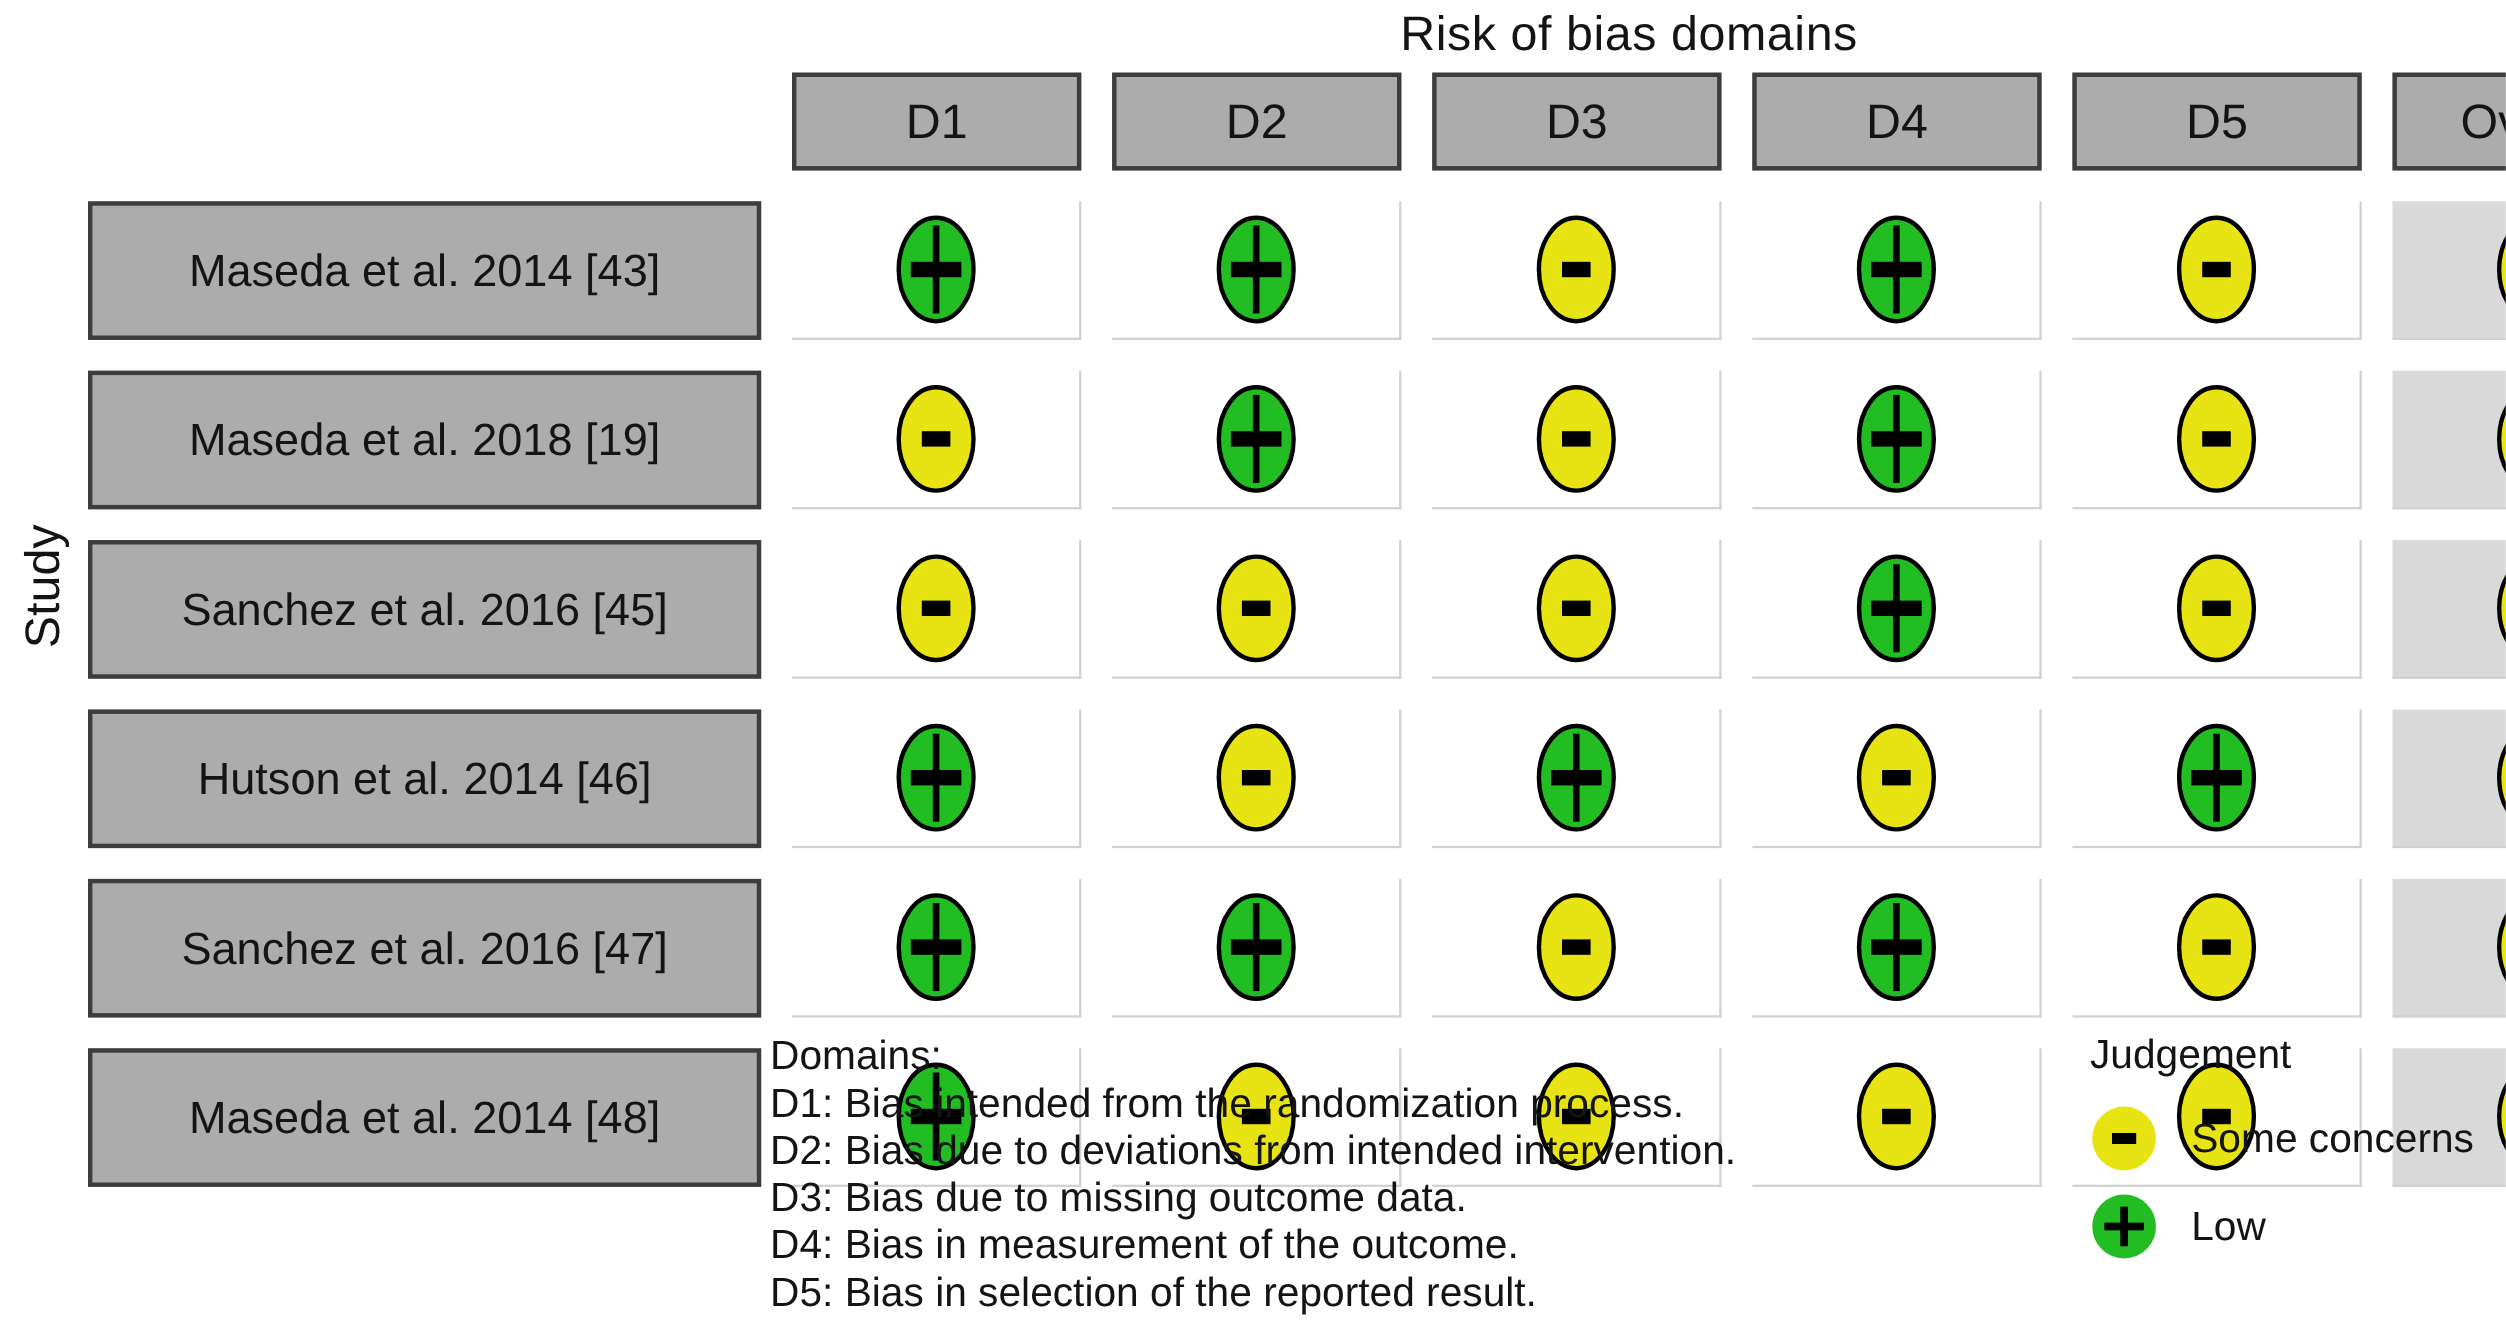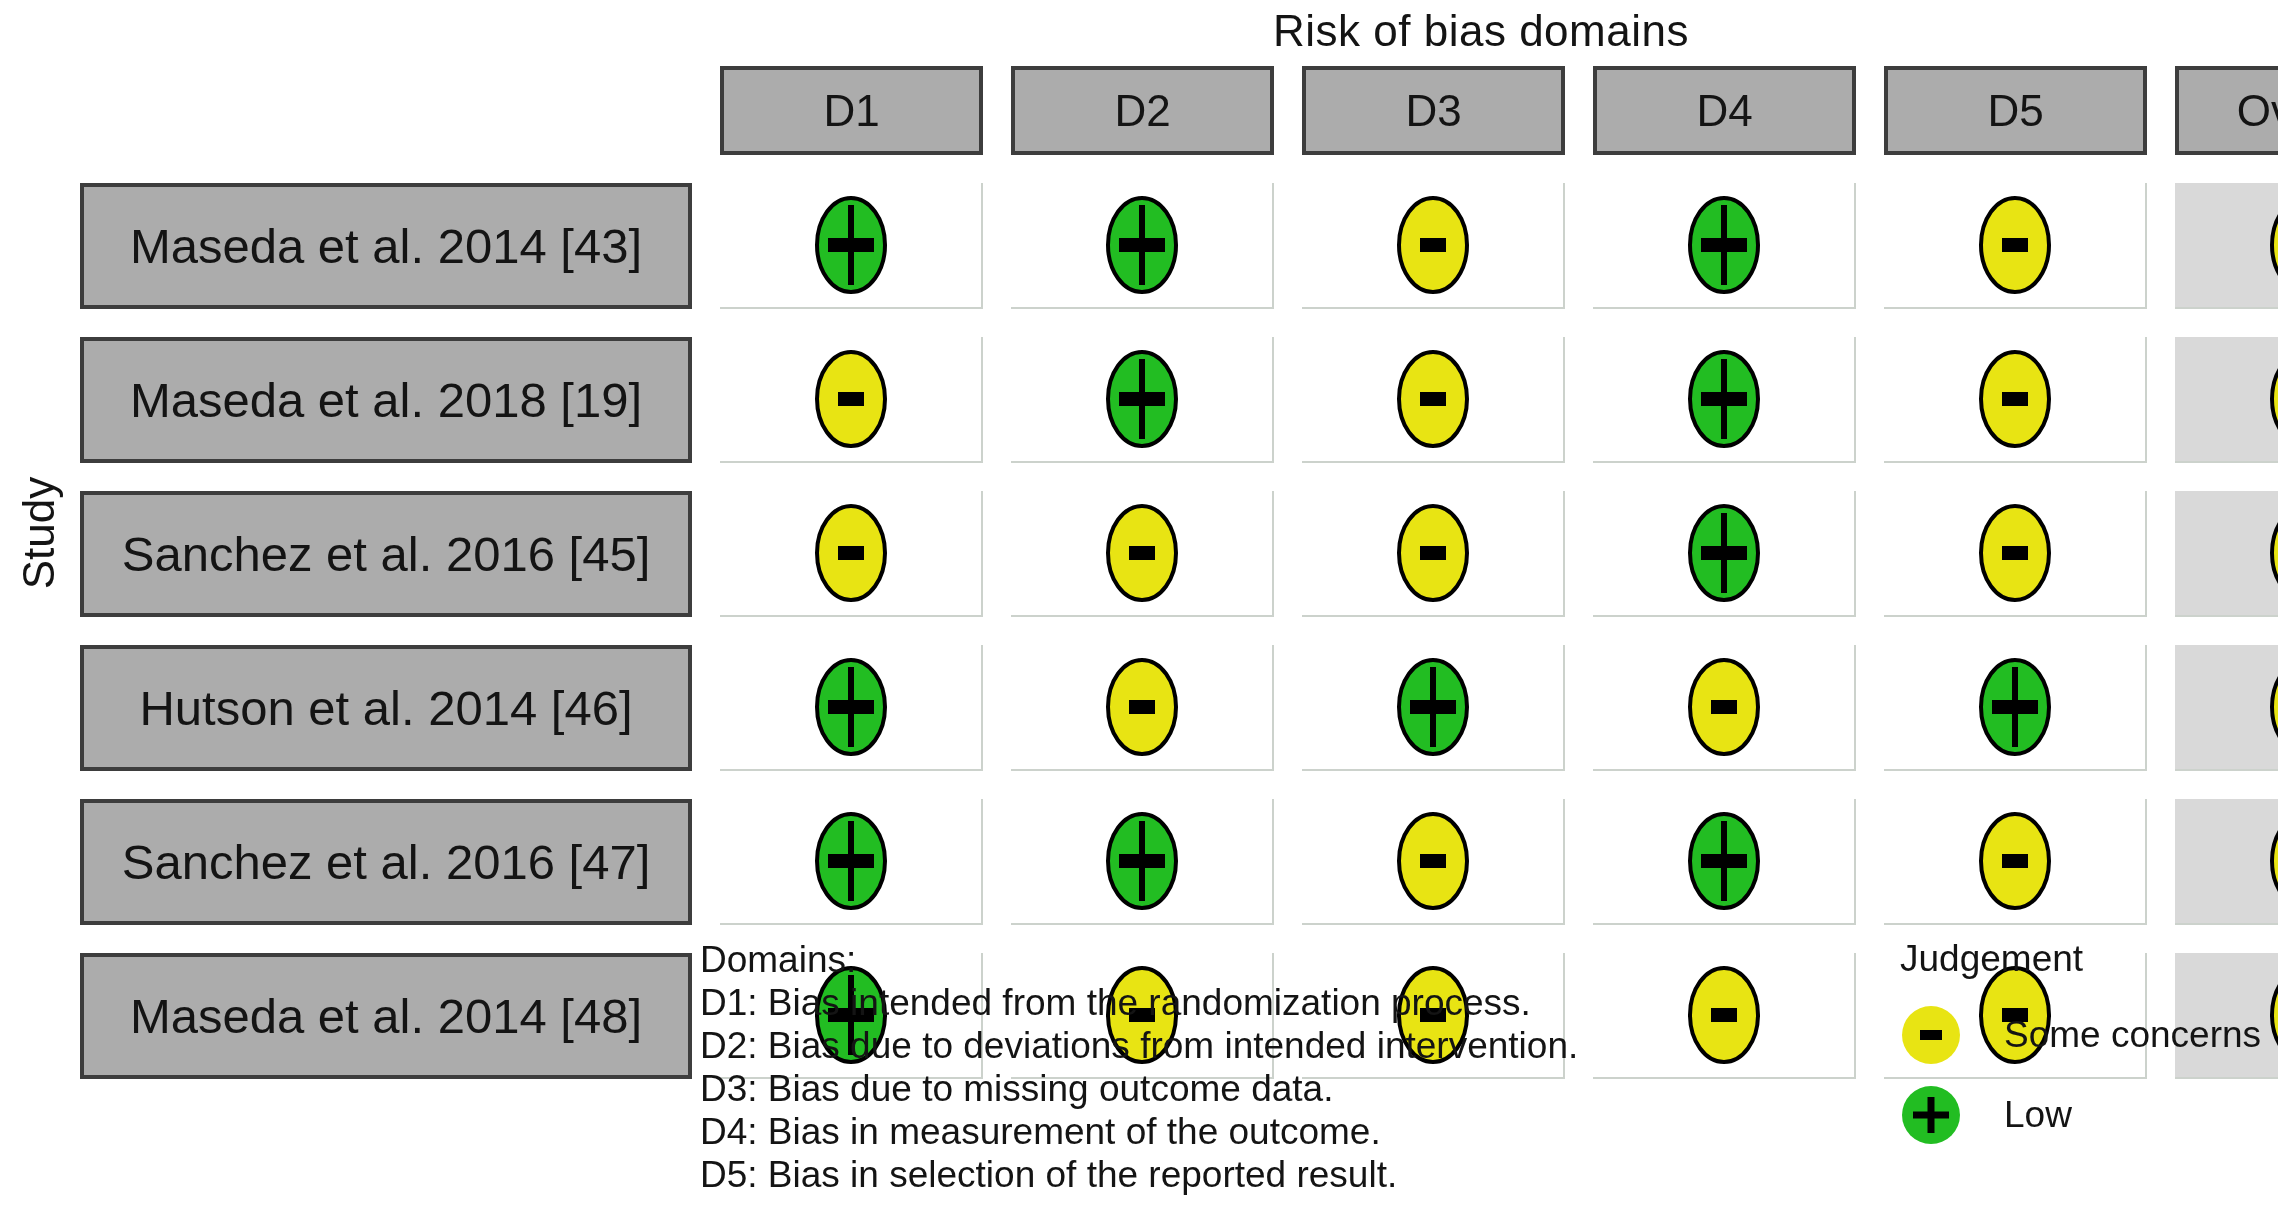--- a/index.html
+++ b/index.html
@@ -31,40 +31,40 @@
   }
   .corner { background: transparent; }
   .hcell {
     background: #acacac; border: 4px solid #3d3d3d;
     display: flex; align-items: center; justify-content: center;
     font-size: 44px;
   }
   .rlabel {
     background: #acacac; border: 4px solid #3d3d3d;
     display: flex; align-items: center; justify-content: center;
-    font-size: 49px; white-space: nowrap;
+    font-size: 41px; white-space: nowrap;
   }
   .dcell {
     background: #ffffff;
     border-right: 2px solid #ccd2cc; border-bottom: 2px solid #ccd2cc;
     display: flex; align-items: center; justify-content: center;
   }
   .dcell.overall { background: #d9d9d9; }
   .dcell svg { display: block; }
 
   .footnotes {
     position: absolute; left: 700px; top: 938px;
     font-size: 37px; line-height: 43px;
   }
   .footnotes .fline { white-space: nowrap; }
 
   .legend { position: absolute; left: 1888px; top: 938px; margin-left: 12px; }
   .legend-title { font-size: 37px; margin-bottom: 24px; }
   .legend-item {
-    display: flex; align-items: center; gap: 42px; margin-bottom: 18px;
+    display: flex; align-items: center; gap: 30px; margin-bottom: 18px;
   }
   .legend-item .llabel { font-size: 37px; white-space: nowrap; }
 </style>
 </head>
 <body>
 
 <div class="figure">
   <div class="title">Risk of bias domains</div>
 
   <div class="y-axis">

